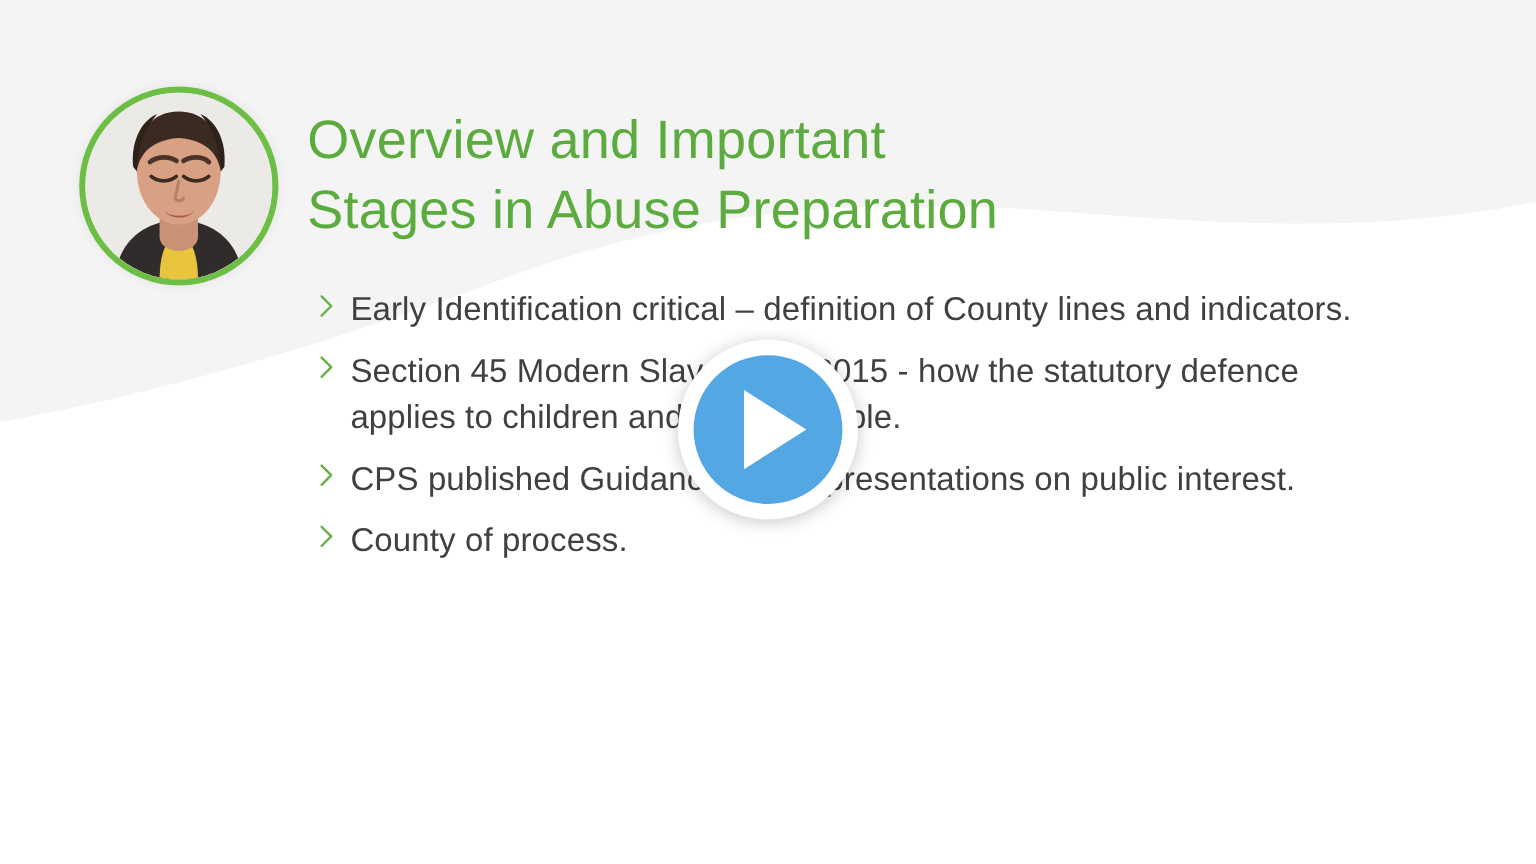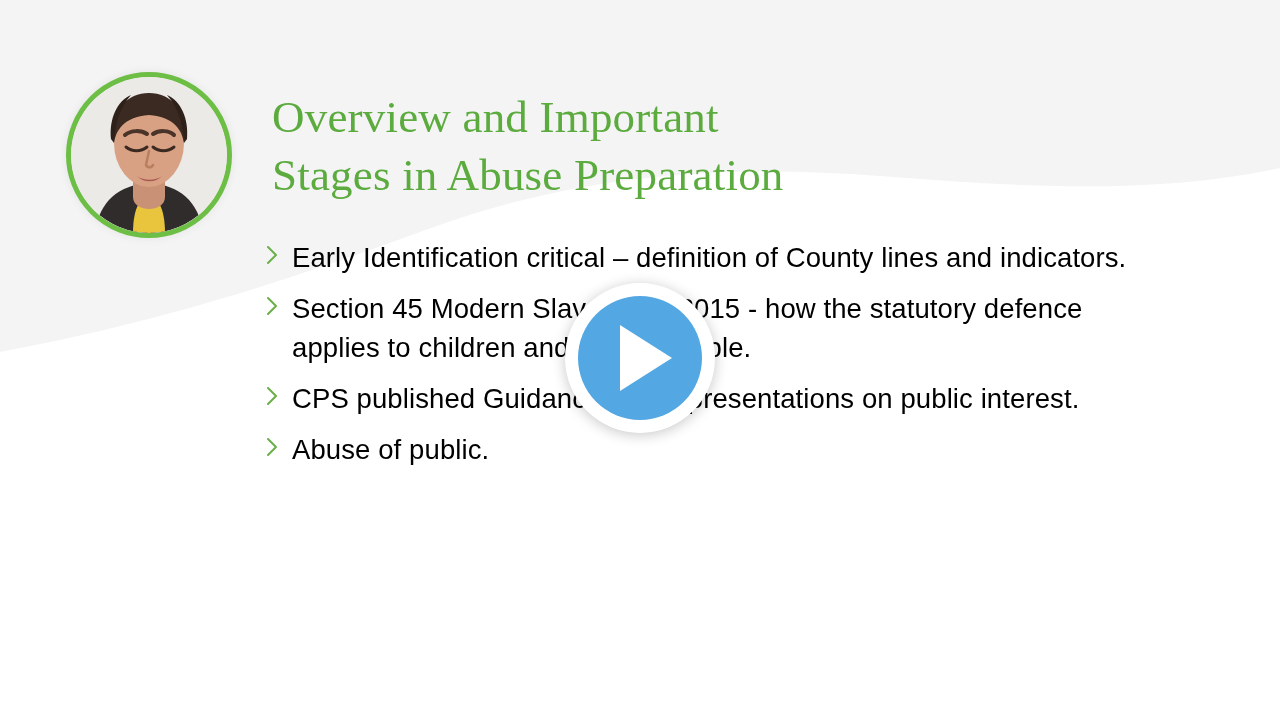--- a/index.html
+++ b/index.html
@@ -48,24 +48,24 @@
     position: absolute;
     inset: 0;
     border-radius: 50%;
     overflow: hidden;
   }
   .avatar svg { display: block; }
 
   
   .title {
     position: absolute;
-    left: 272px;
+    left: 256px;
     top: 88px;
     width: 700px;
-    font-family: Liberation Serif, serif;
+    font-family: Liberation Sans, sans-serif;
     font-size: 45px;
     line-height: 58px;
     color: #5cab3e;
     letter-spacing: 0.2px;
   }
   .title .tl { display: block; }
 
   
   .bullets {
     position: absolute;
@@ -82,21 +82,21 @@
     flex: 0 0 auto;
     width: 26px;
     padding-top: 7px;
     color: #6aaf4a;
   }
   .bullet .chev svg { display: block; }
   .bullet .btext {
     flex: 1 1 auto;
     font-size: 27.5px;
     line-height: 39px;
-    color: #000000;
+    color: #404040;
     font-weight: 400;
     letter-spacing: 0.1px;
   }
 
   
   .play-btn {
     position: absolute;
     left: 565px;
     top: 283px;
     width: 150px;
@@ -204,21 +204,21 @@
       </span>
       <span class="btext">CPS published Guidance and representations on public interest.</span>
     </div>
 
     <div class="bullet">
       <span class="chev">
         <svg width="13" height="20" viewBox="0 0 13 20">
           <path d="M2,2 L10,10 L2,18" stroke="#6aaf4a" stroke-width="2" fill="none" stroke-linecap="round" stroke-linejoin="round"></path>
         </svg>
       </span>
-      <span class="btext">Abuse of public.</span>
+      <span class="btext">County of process.</span>
     </div>
 
   </div>
 
   <div class="play-btn">
     <div class="play-disc">
       <div class="play-tri"></div>
     </div>
   </div>
 

